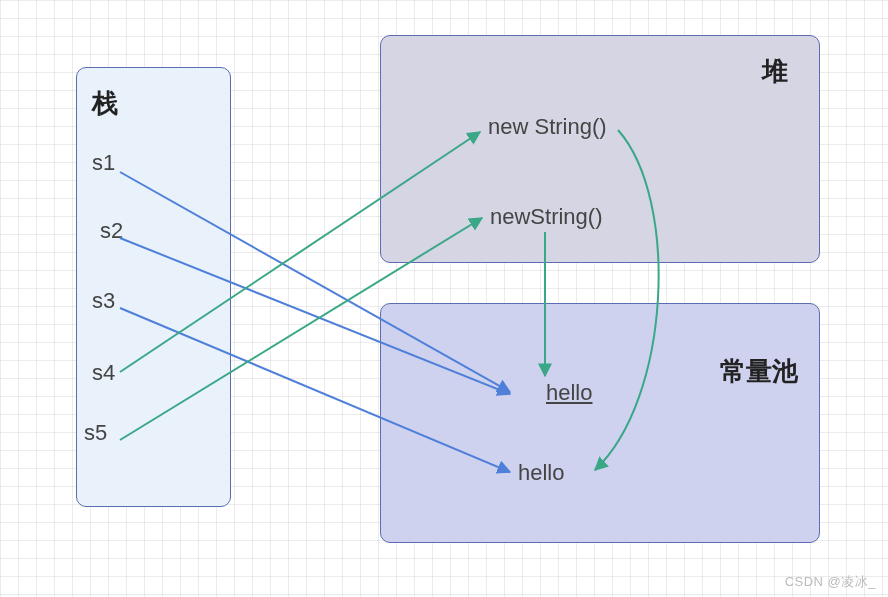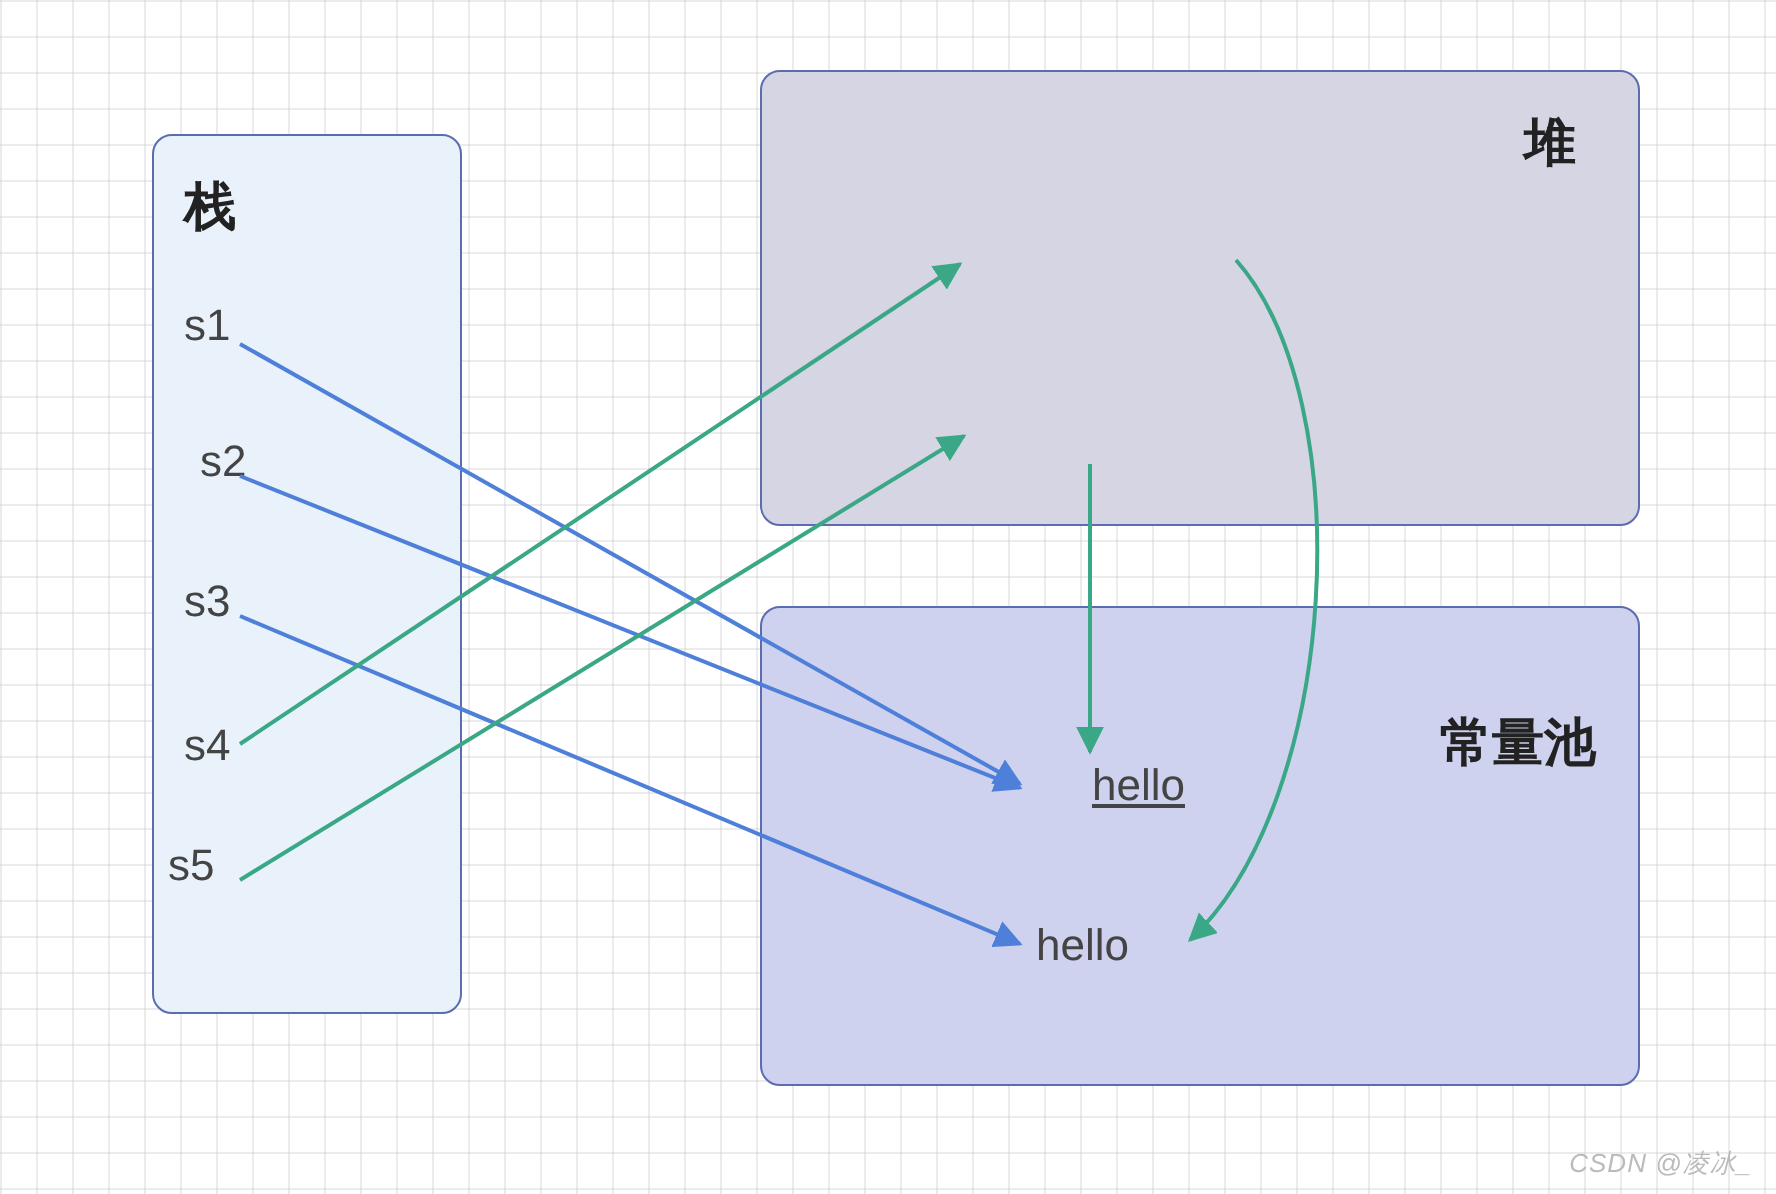--- a/index.html
+++ b/index.html
@@ -78,21 +78,20 @@
     height: 597px;
     pointer-events: none;
   }
   .watermark {
     position: absolute;
     right: 12px;
     bottom: 6px;
     font-size: 13px;
     color: #bbb;
     letter-spacing: 0.5px;
-    font-style: italic;
   }
 </style>
 </head>
 <body>
 
 <div class="canvas">
 
   <div class="box stack-box"></div>
   <div class="box heap-box"></div>
   <div class="box pool-box"></div>
@@ -100,20 +99,22 @@
   <div class="title stack-title">栈</div>
   <div class="title heap-title">堆</div>
   <div class="title pool-title">常量池</div>
 
   <div class="item s1">s1</div>
   <div class="item s2">s2</div>
   <div class="item s3">s3</div>
   <div class="item s4">s4</div>
   <div class="item s5">s5</div>
 
+  <div class="item newstr1">new String()</div>
+  <div class="item newstr2">newString()</div>
 
   <div class="item hello">hello</div>
   <div class="item world">hello</div>
 
   <svg class="arrows">
     <defs>
       <marker id="arrow-blue" viewBox="0 0 10 10" refX="9" refY="5" markerWidth="7" markerHeight="7" orient="auto-start-reverse">
         <path d="M 0 0 L 10 5 L 0 10 z" fill="#4e7fd9"></path>
       </marker>
       <marker id="arrow-green" viewBox="0 0 10 10" refX="9" refY="5" markerWidth="7" markerHeight="7" orient="auto-start-reverse">

